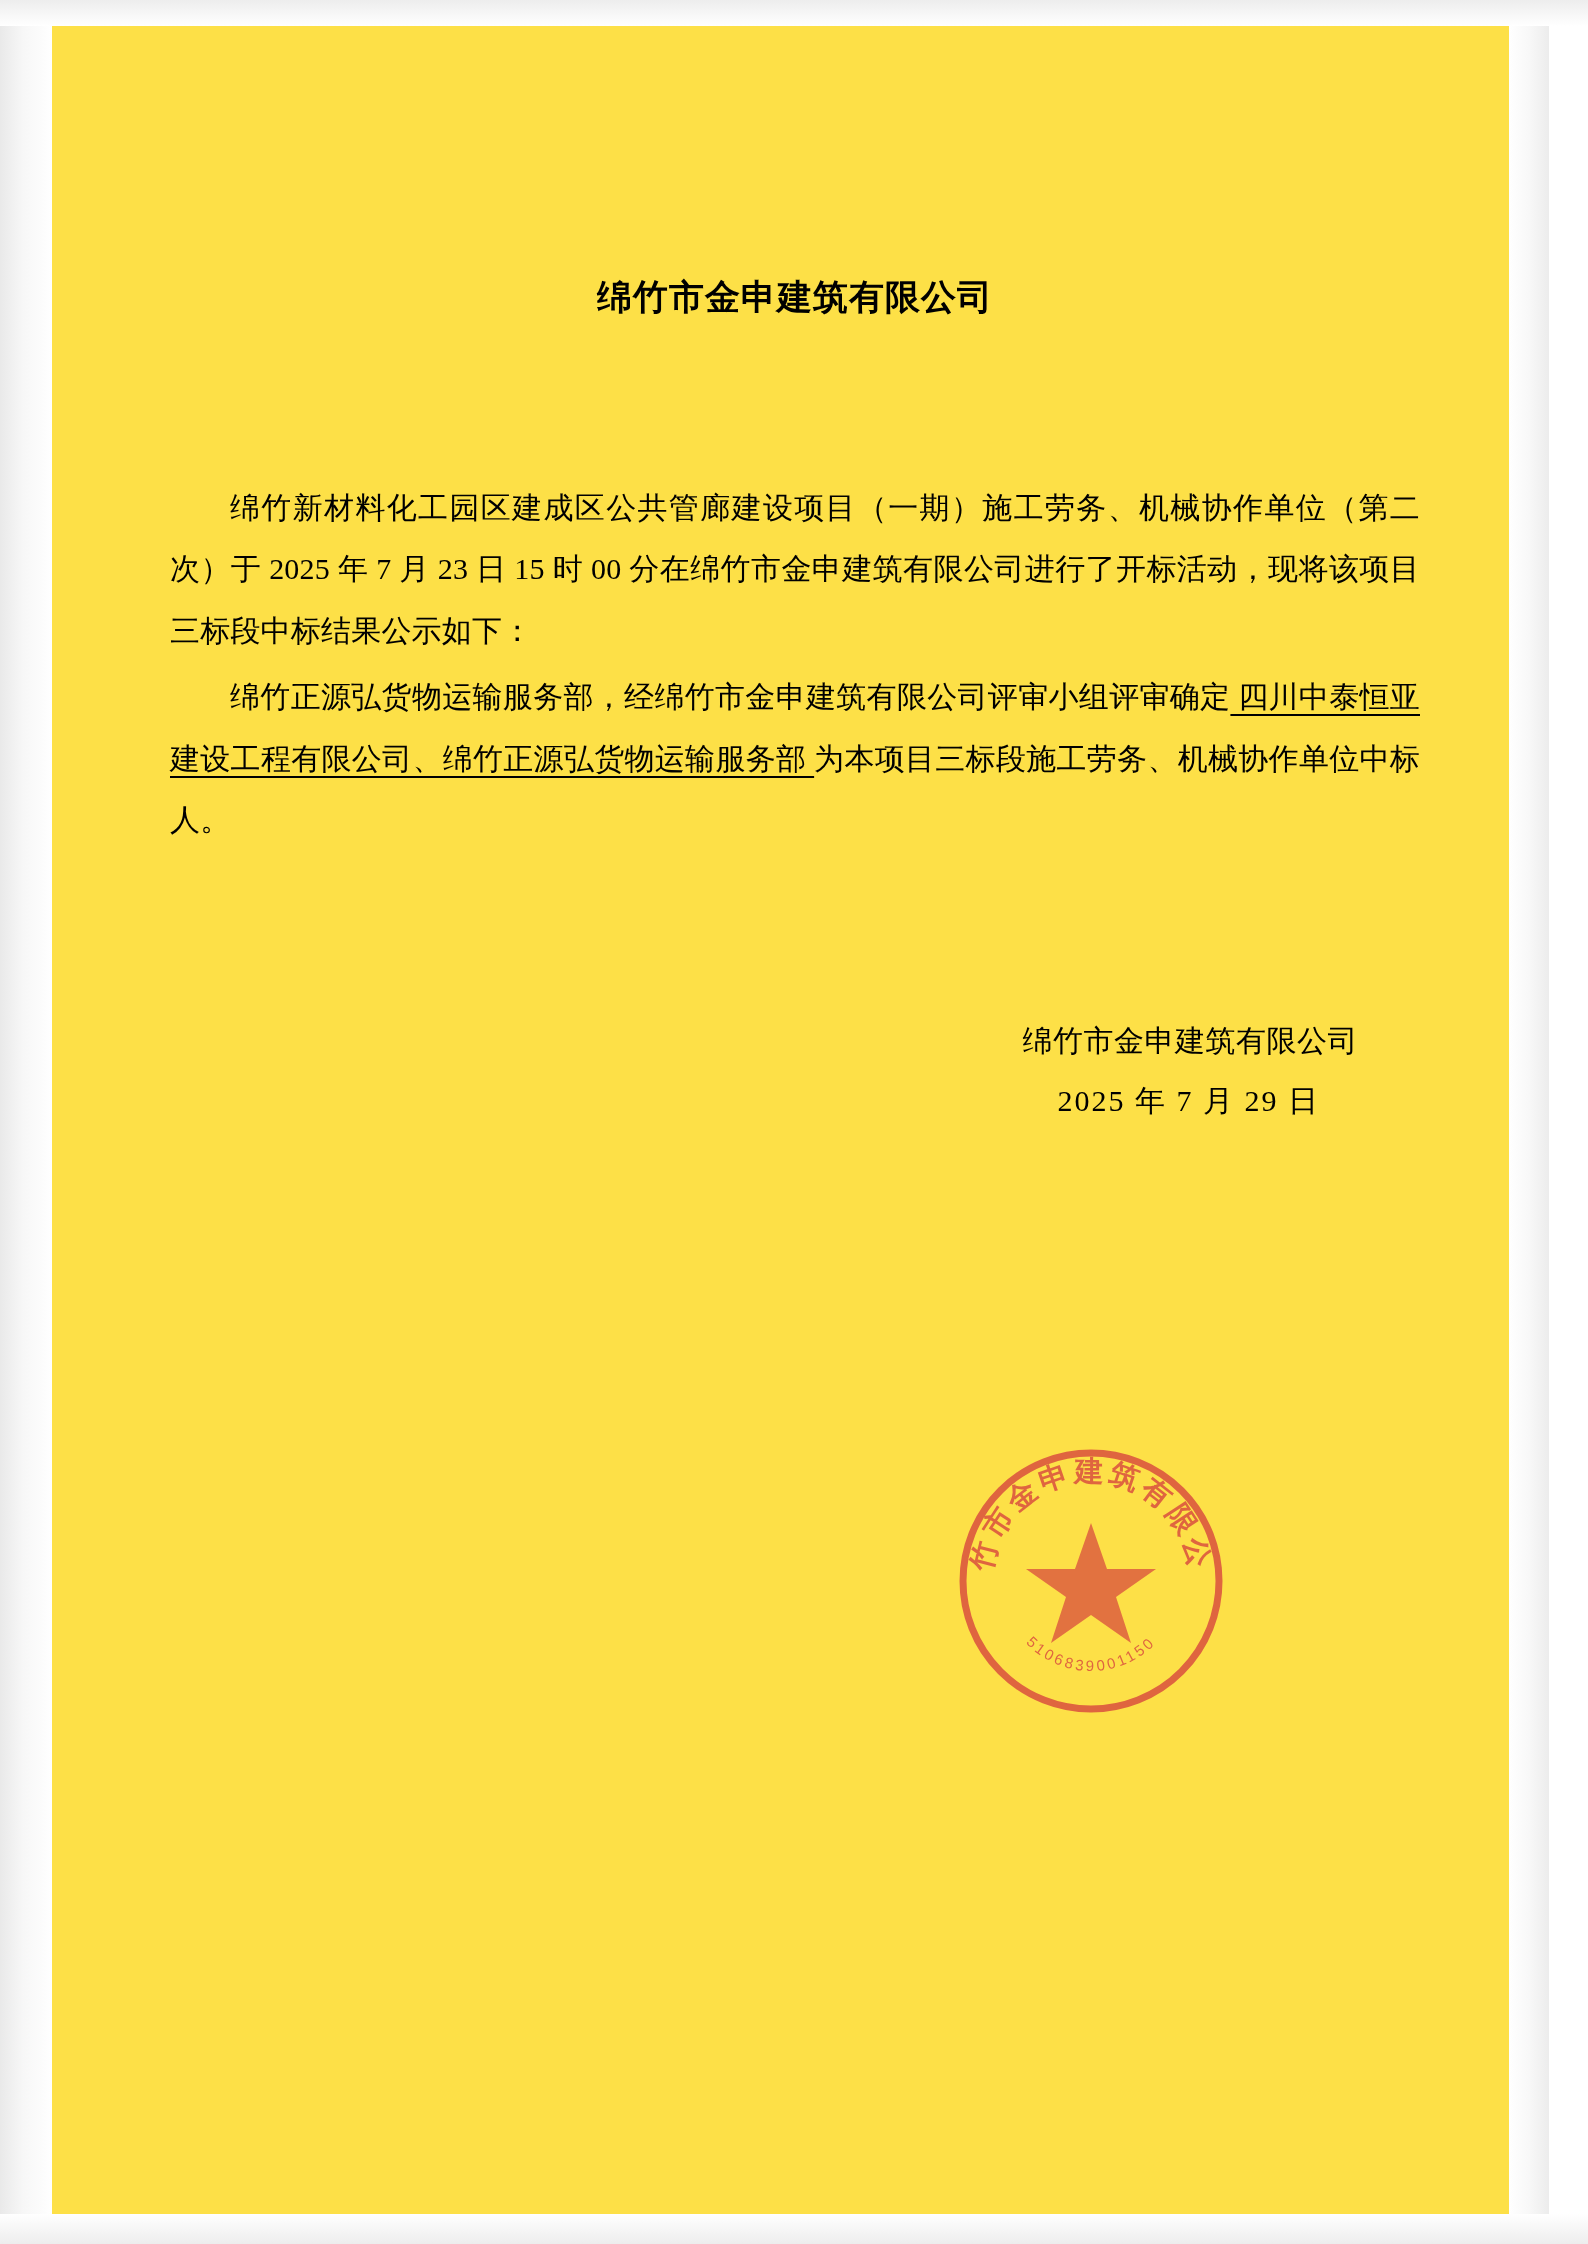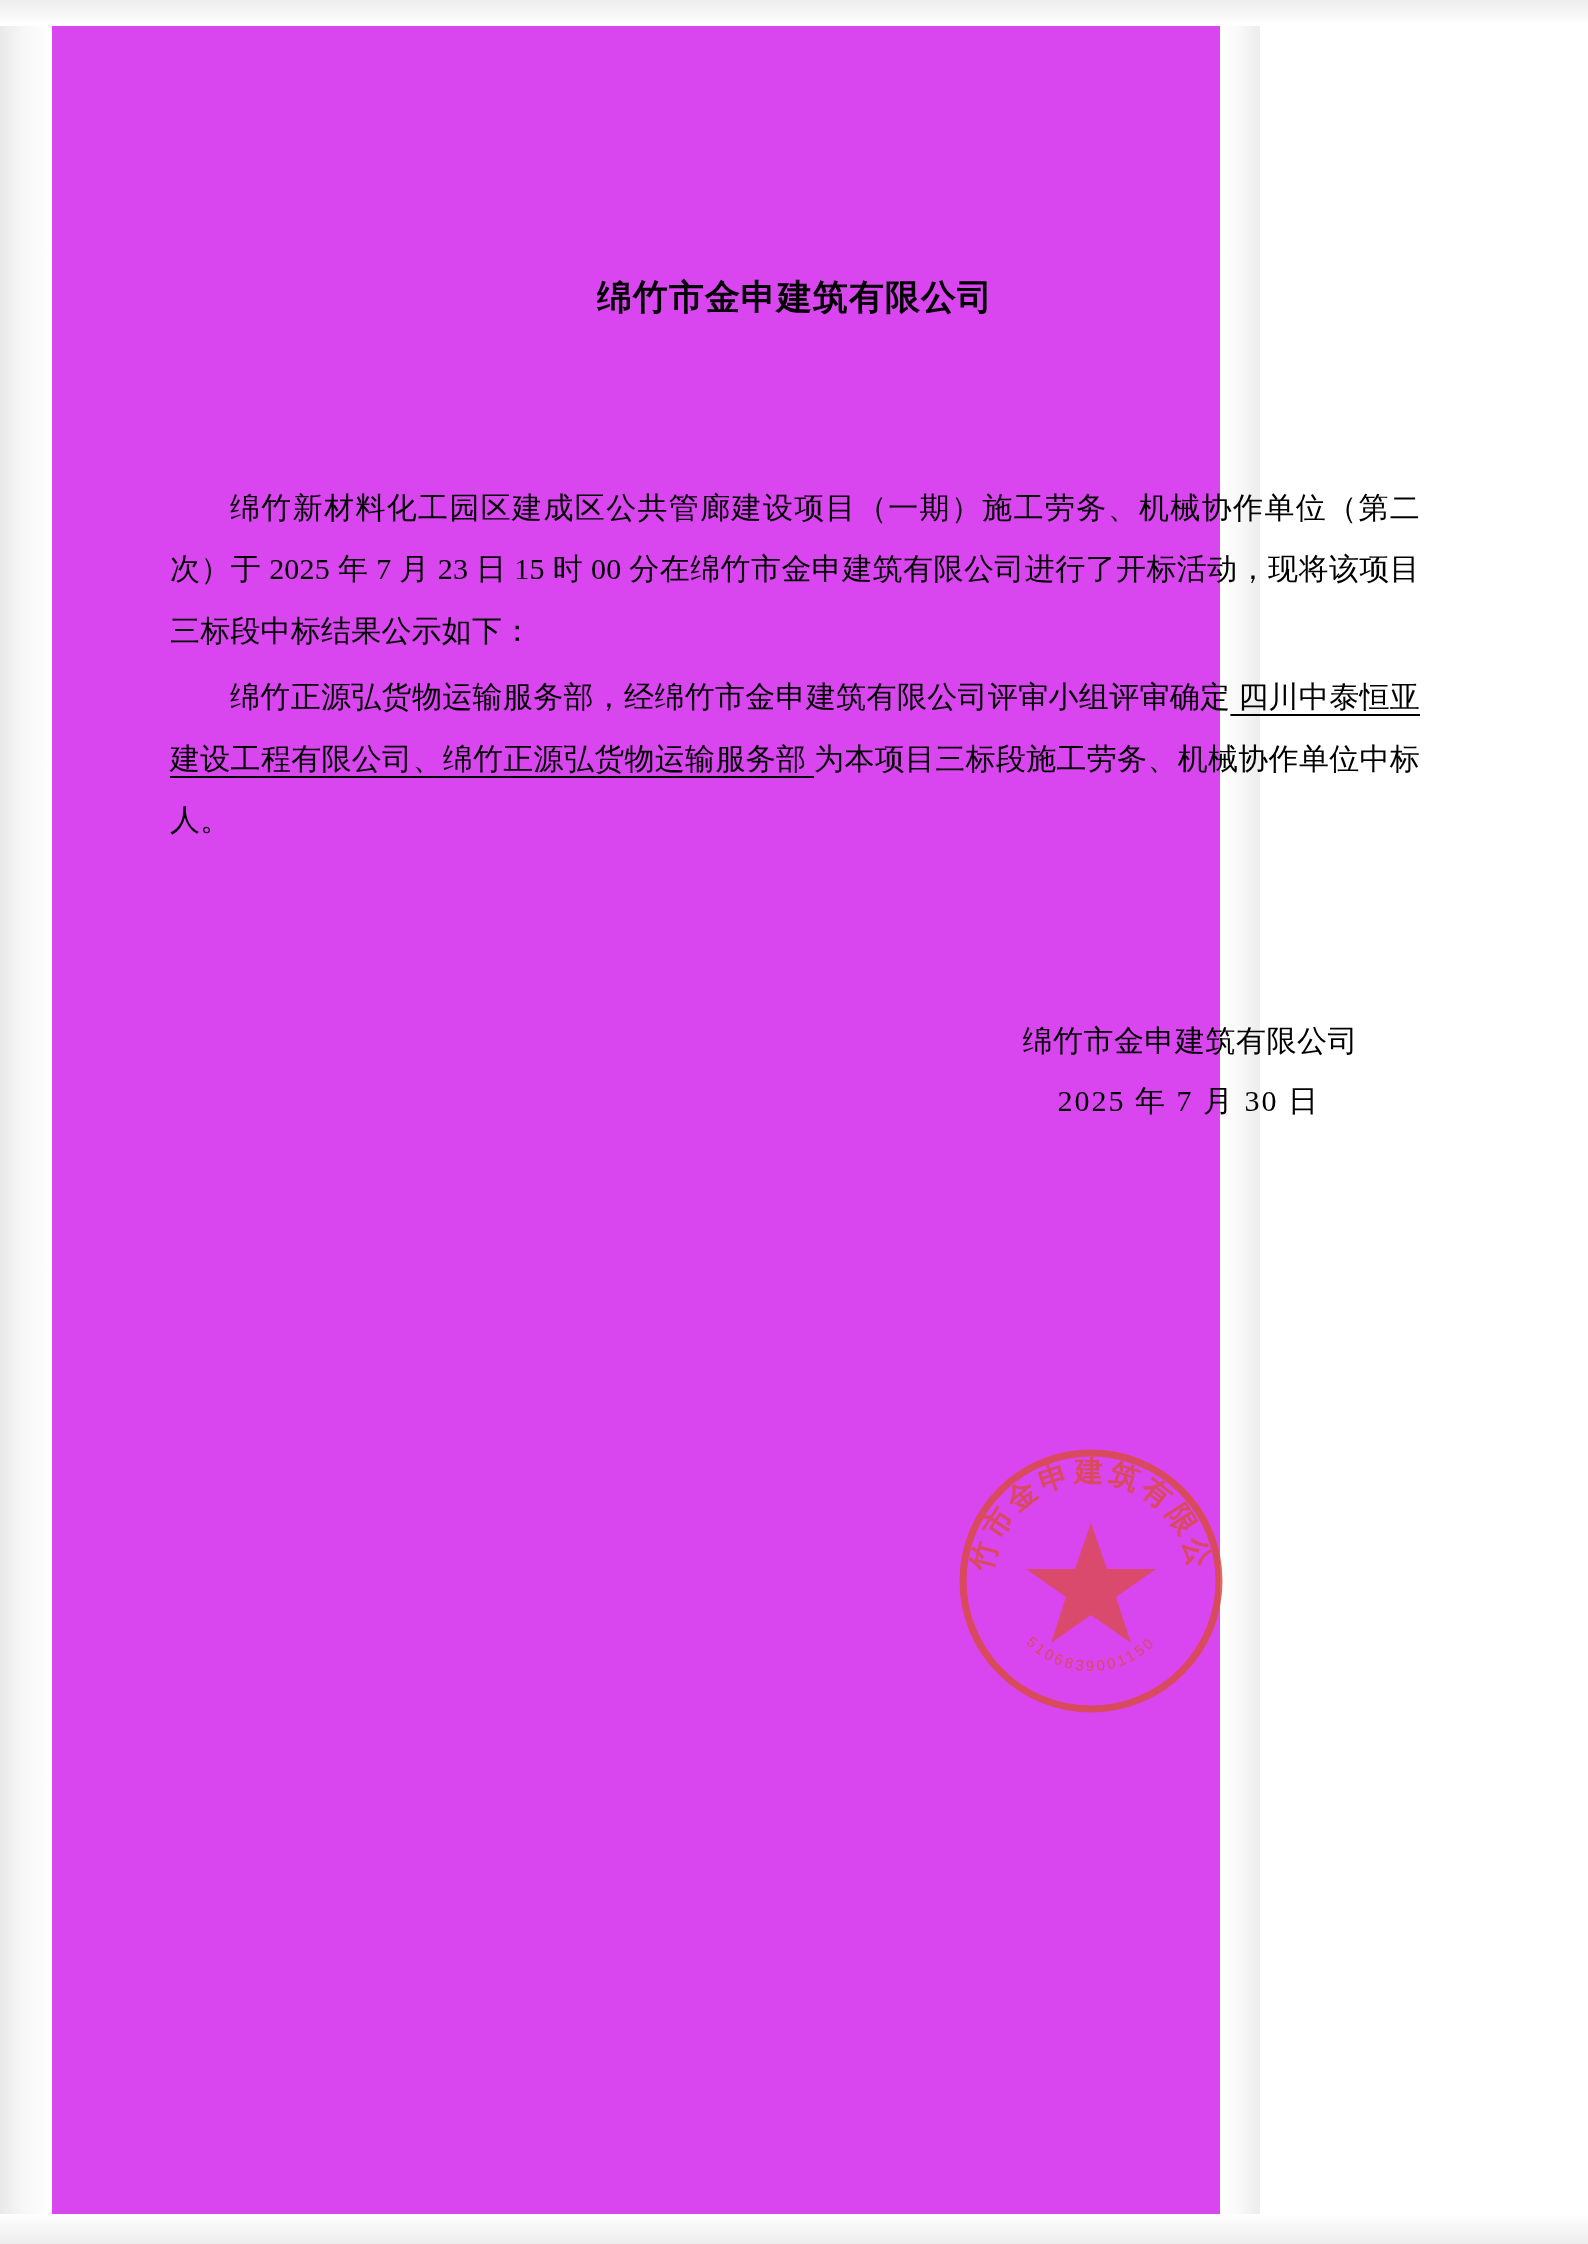--- a/index.html
+++ b/index.html
@@ -12,23 +12,23 @@
     background: #ffffff;
     font-family: "Liberation Serif", "DejaVu Serif", serif;
     color: #000000;
     position: relative;
     overflow: hidden;
   }
   
   .page {
     position: absolute;
     left: 0; top: 0;
-    width: 1260px;
+    width: 1549px;
     height: 2244px;
-    background: #d946ef;
+    background: #fde047;
   }
   .scan-edge-left {
     position: absolute;
     left: 0; top: 0;
     width: 52px; height: 2244px;
     background: linear-gradient(to right, #e9e9e9 0%, #f7f7f7 45%, #ffffff 100%);
   }
   .scan-edge-right {
     position: absolute;
     right: 0; top: 0;
@@ -141,21 +141,21 @@
       <p class="para">
         <span>绵竹新材料化工园区建成区公共管廊建设项目（一期）施工劳务、机械协作单位（第二次）于 2025 年 7 月 23 日 15 时 00 分在绵竹市金申建筑有限公司进行了开标活动，现将该项目三标段中标结果公示如下：</span>
       </p>
       <p class="para">
         <span>绵竹正源弘货物运输服务部，经绵竹市金申建筑有限公司评审小组评审确定</span><span class="underline"> 四川中泰恒亚建设工程有限公司、绵竹正源弘货物运输服务部 </span><span>为本项目三标段施工劳务、机械协作单位中标人。</span>
       </p>
     </div>
 
     <div class="signature">
       <div class="sig-line">绵竹市金申建筑有限公司</div>
-      <div class="sig-date">2025 年  7 月  30 日</div>
+      <div class="sig-date">2025 年  7 月  29 日</div>
     </div>
 
   </div>
 
   <div class="seal">
     <svg width="272" height="272" viewBox="0 0 272 272" xmlns="http://www.w3.org/2000/svg">
       <g opacity="0.82">
         <circle cx="136" cy="136" r="128" fill="none" stroke="#d94b3e" stroke-width="7"></circle>
         <path id="sealTopArc" d="M 36,136 A 100,100 0 0 1 236,136" fill="none" stroke="none"></path>
         <text font-family="'Liberation Serif', serif" font-size="29" font-weight="bold" fill="#d94b3e" letter-spacing="4">

